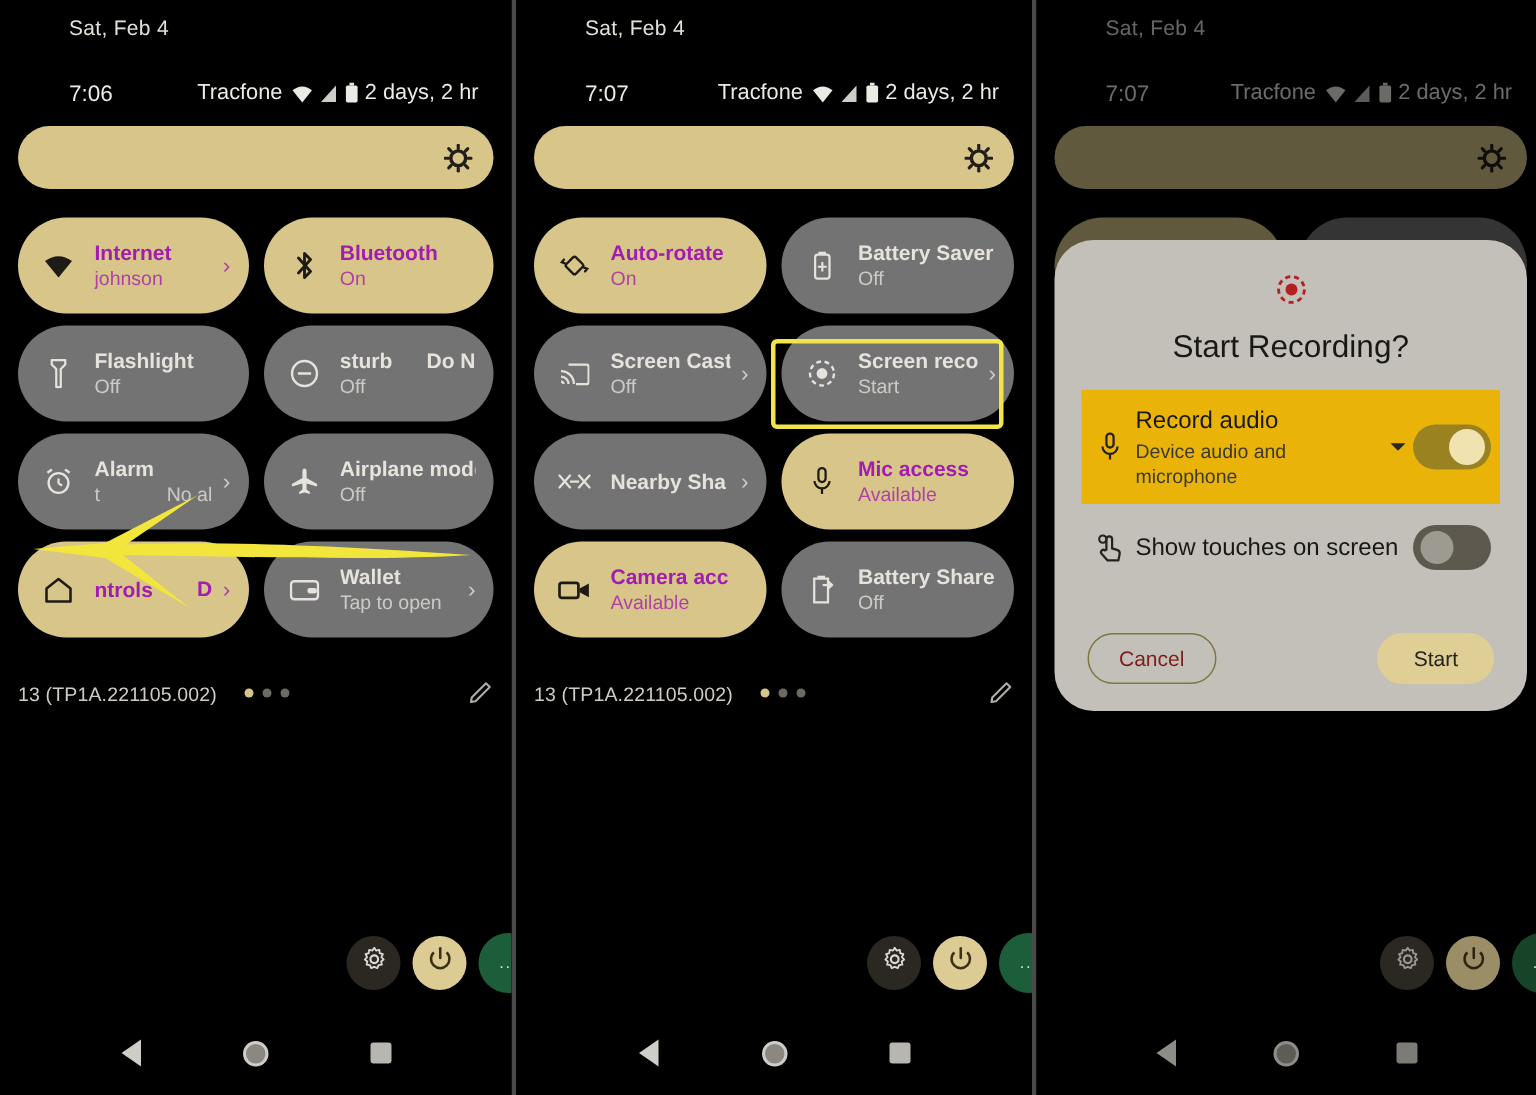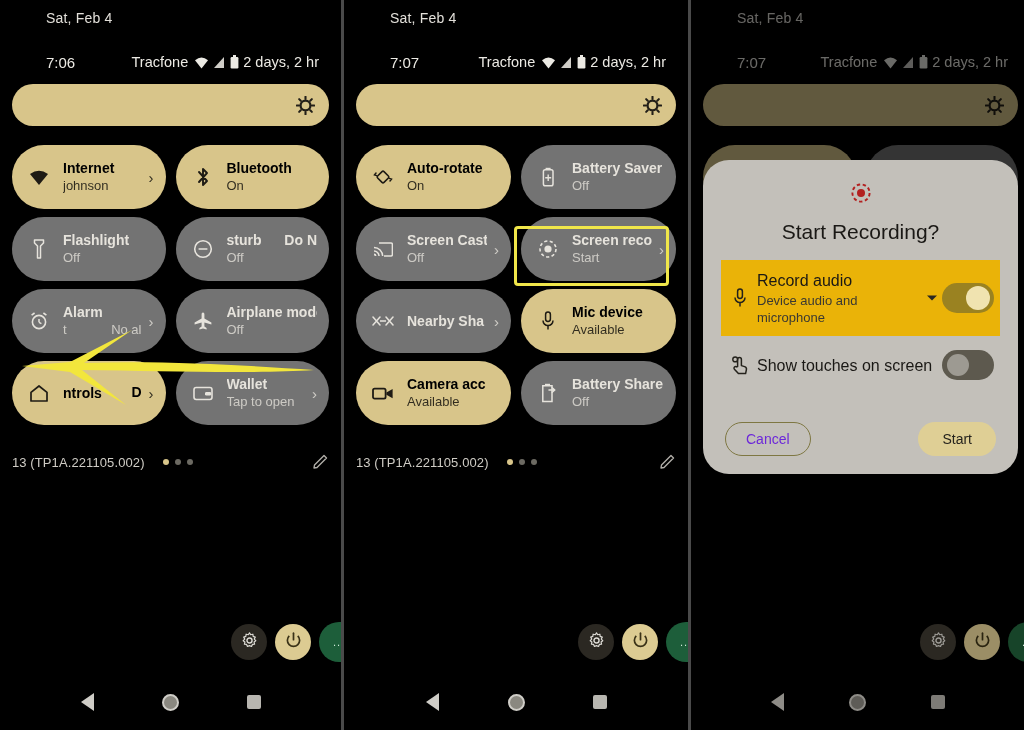--- a/index.html
+++ b/index.html
@@ -81,21 +81,21 @@
   .tile {
     position: relative;
     height: 64px;
     border-radius: 32px;
     display: flex; align-items: center;
     padding: 0 12px 0 16px;
     overflow: hidden;
     background: #737373;
     color: #e6e3dc;
   }
-  .tile.on { background: #d8c58a; color: #000000; }
+  .tile.on { background: #d8c58a; color: #a21caf; }
   .tile .t-ico { flex: 0 0 22px; display: flex; align-items: center; justify-content: center; }
   .tile .t-txt {
     flex: 1 1 auto; min-width: 0;
     padding-left: 13px;
     display: flex; flex-direction: column; justify-content: center;
   }
   .tile .t-title {
     font-size: 14px; font-weight: 700;
     white-space: nowrap; overflow: hidden;
     line-height: 17px;
@@ -216,21 +216,21 @@
     width: 22px; height: 22px; border-radius: 50%;
     background: #9d9a92; display: block;
   }
   .toggle.on i { left: auto; right: 4px; background: #f0e3b0; width: 24px; height: 24px; top: 3px; }
   .dlg-actions {
     display: flex; align-items: center; justify-content: space-between;
     margin-top: 28px; padding: 0 4px;
   }
   .btn-cancel {
     border: 1px solid #7e7742; border-radius: 18px;
-    padding: 8px 20px; font-size: 14px; color: #6d28d9;
+    padding: 8px 20px; font-size: 14px; color: #7f1d1d;
     background: transparent;
   }
   .btn-start {
     background: #dfcf95; border: none; border-radius: 18px;
     padding: 9px 24px; font-size: 14px; color: #25231d;
   }
 
   
   .arrow-anno {
     position: absolute; left: 14px; top: 330px;
@@ -564,21 +564,21 @@
 
       <div class="tile on">
         <span class="t-ico">
           <svg width="14" height="20" viewBox="0 0 14 20">
               <rect x="4.6" y="1" width="4.8" height="9.4" rx="2.4" fill="none" stroke="#1e1b14" stroke-width="1.5"></rect>
               <path d="M2 9.6 A5 5 0 0 0 12 9.6" fill="none" stroke="#1e1b14" stroke-width="1.5"></path>
               <line x1="7" y1="14.6" x2="7" y2="18.4" stroke="#1e1b14" stroke-width="1.5"></line>
             </svg>
         </span>
         <span class="t-txt">
-          <span class="t-title">Mic device</span>
+          <span class="t-title">Mic access</span>
           <span class="t-sub">Available</span>
         </span>
       </div>
 
       <div class="tile on marquee">
         <span class="t-ico">
           <svg width="22" height="15" viewBox="0 0 22 15">
               <rect x="1" y="2.6" width="12.6" height="10" rx="1.6" fill="none" stroke="#1e1b14" stroke-width="1.8"></rect>
               <path d="M14.4 6.4 L20.6 3 V12.2 L14.4 8.8 Z" fill="#1e1b14"></path>
             </svg>

